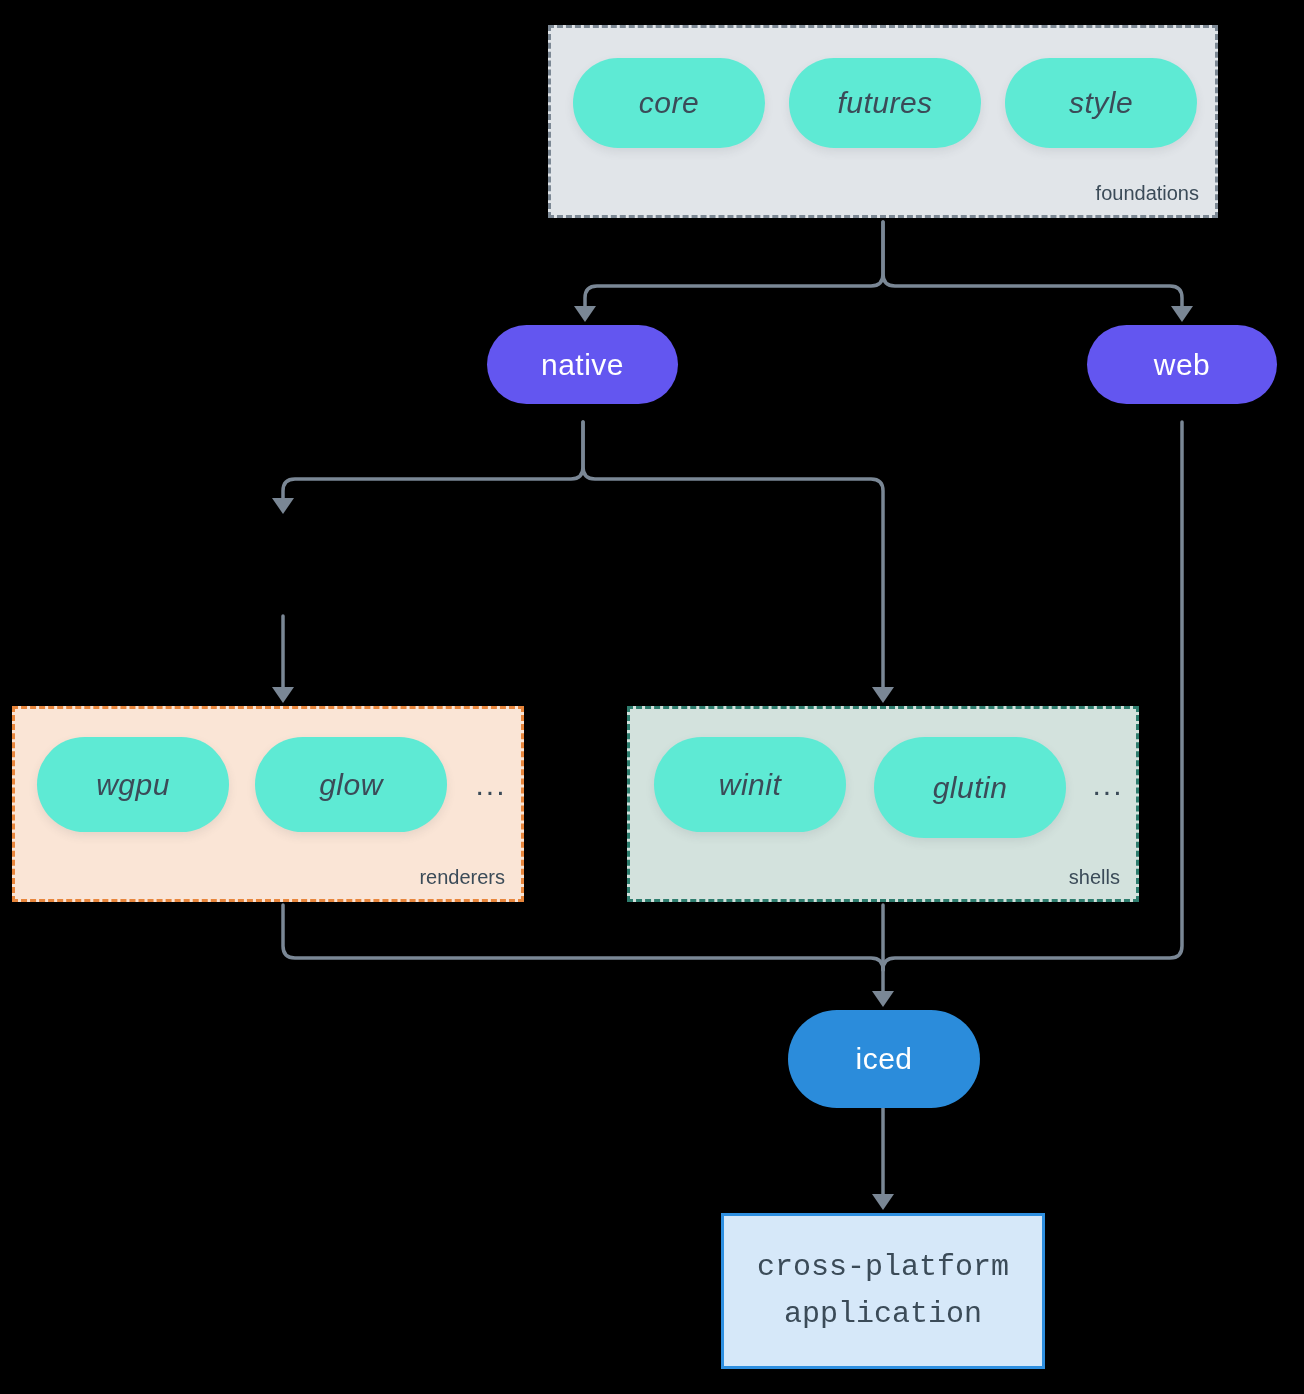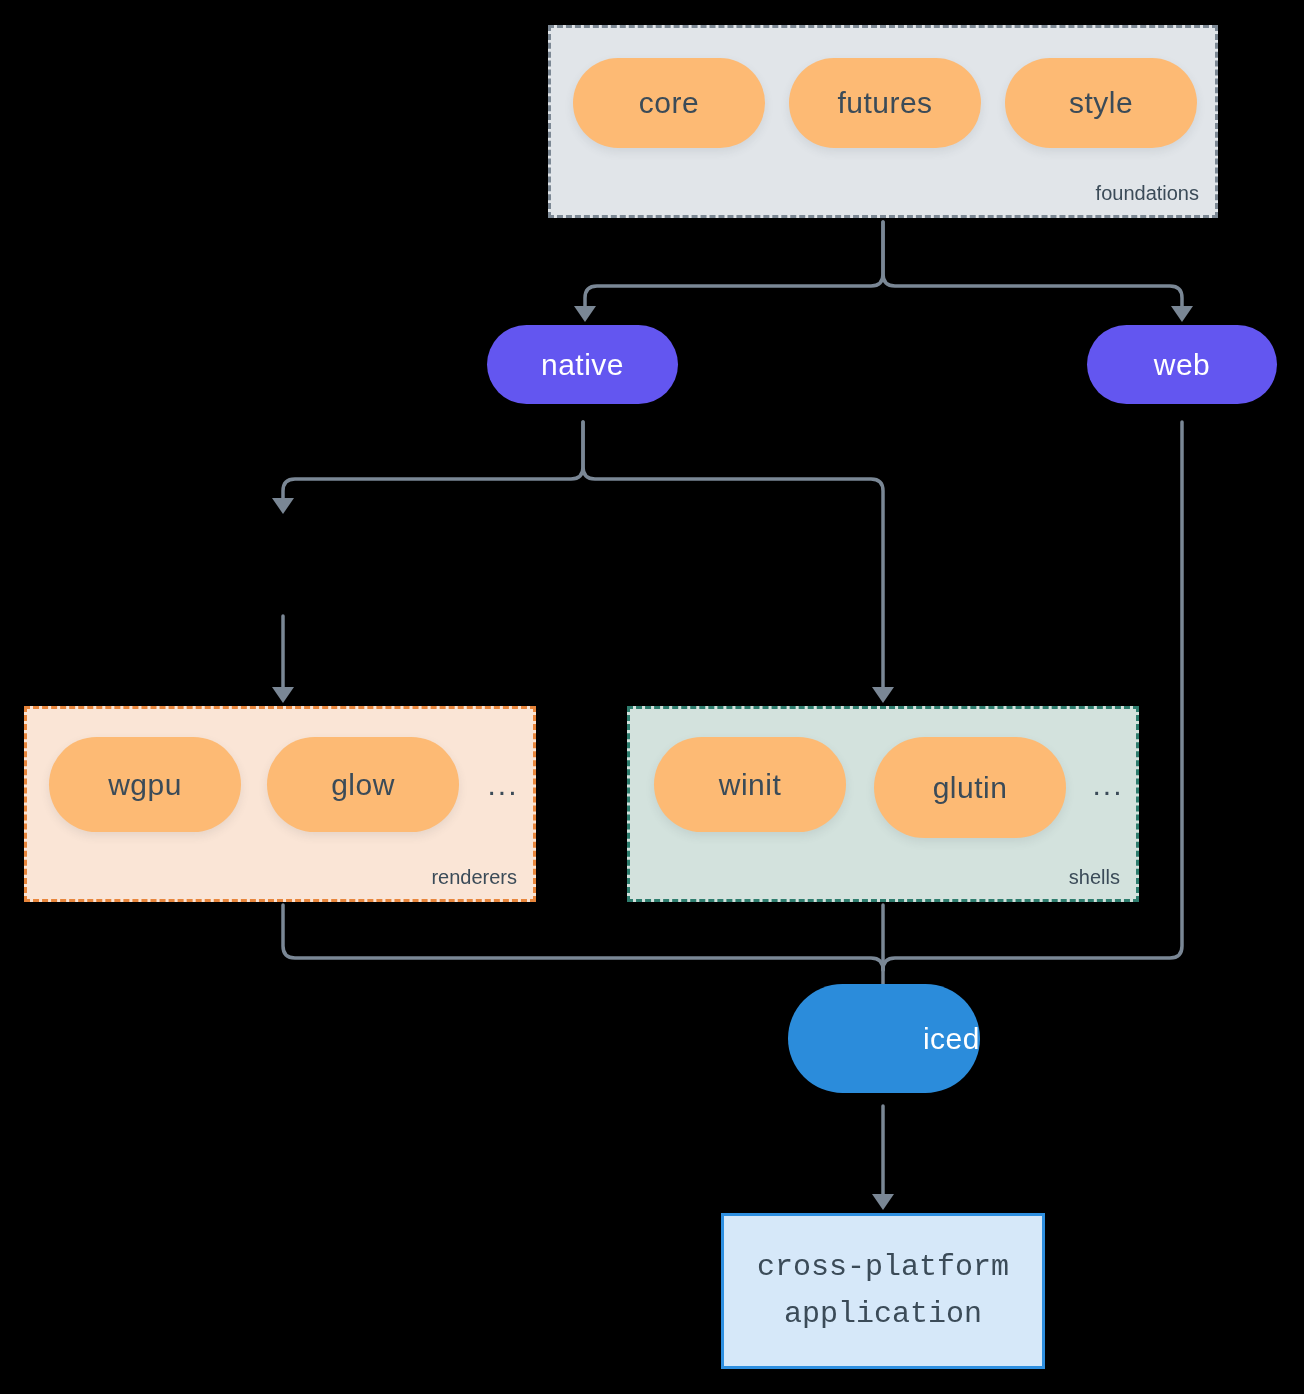--- a/index.html
+++ b/index.html
@@ -13,34 +13,34 @@
   }
   *{margin:0;padding:0;box-sizing:border-box;}
   body{background:var(--background);font-family:"Liberation Sans","DejaVu Sans",sans-serif;}
   .canvas{position:relative;width:1304px;height:1394px;background:var(--background);overflow:hidden;}
   .connector-layer{position:absolute;left:0;top:0;z-index:1;}
   .connector{fill:none;stroke:var(--arrow);stroke-width:3.5;stroke-linecap:round;stroke-linejoin:round;}
   .arrowhead{fill:var(--arrow);stroke:none;}
   .node,.group,.appbox{position:absolute;z-index:2;}
   .group{border-width:3px;border-style:dashed;}
   .group-foundations{left:548px;top:25px;width:670px;height:193px;background:var(--foundations-fill);border-color:var(--foundations-border);}
-  .group-renderers{left:24px;top:706px;width:512px;height:196px;background:var(--renderers-fill);border-color:var(--renderers-border);}
+  .group-renderers{left:12px;top:706px;width:512px;height:196px;background:var(--renderers-fill);border-color:var(--renderers-border);}
   .group-shells{left:627px;top:706px;width:512px;height:196px;background:var(--shells-fill);border-color:var(--shells-border);}
   .pill{display:flex;align-items:center;justify-content:center;border-radius:999px;
         font-size:30px;letter-spacing:0.5px;}
-  .pill-white{position:absolute;background:#fdba74;color:var(--node-text-dark);width:192px;height:90px;
-        box-shadow:0 4px 10px rgba(60,70,80,0.10);}
+  .pill-white{position:absolute;background:#5eead4;color:var(--node-text-dark);width:192px;height:90px;
+        box-shadow:0 4px 10px rgba(60,70,80,0.10);font-style:italic;}
   .pill-node{color:var(--node-text-light);width:191px;height:79px;}
   .pill-purple{background:var(--purple);}
   .pill-orange{background:var(--orange);}
   .pill-blue{background:var(--blue);}
   .node-native{left:487px;top:325px;}
   .node-web{left:1087px;top:325px;width:190px;}
   .node-graphics{left:188px;top:517px;width:190px;}
-  .node-iced{left:788px;top:984px;width:192px;height:109px;justify-content:flex-end;}
+  .node-iced{left:788px;top:1010px;width:192px;height:98px;}
   .group-label{position:absolute;right:16px;bottom:10px;font-size:20px;color:var(--node-text-dark);}
   .ellipsis{position:absolute;top:28px;width:52px;height:95px;display:flex;align-items:center;justify-content:center;
         font-size:30px;color:var(--node-text-dark);letter-spacing:2px;}
   .appbox{left:721px;top:1213px;width:324px;height:156px;background:var(--application-fill);
         border:3px solid var(--application-border);display:flex;align-items:center;justify-content:center;
         text-align:center;font-size:30px;line-height:47px;color:var(--node-text-dark);padding:0 20px;font-family:Liberation Mono, monospace;}
 </style>
 </head>
 <body>
 

